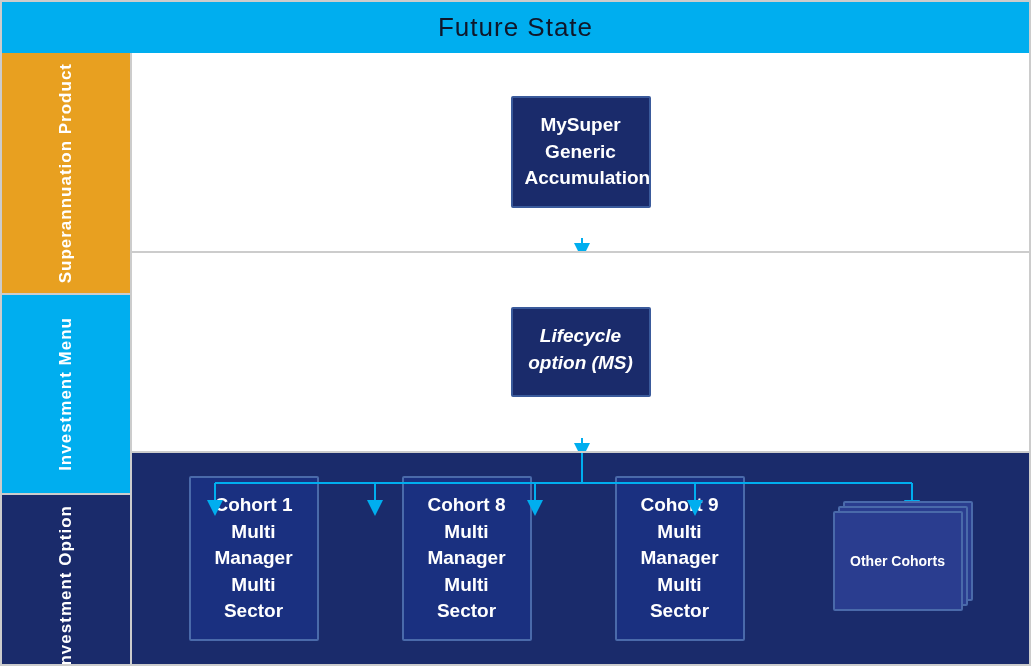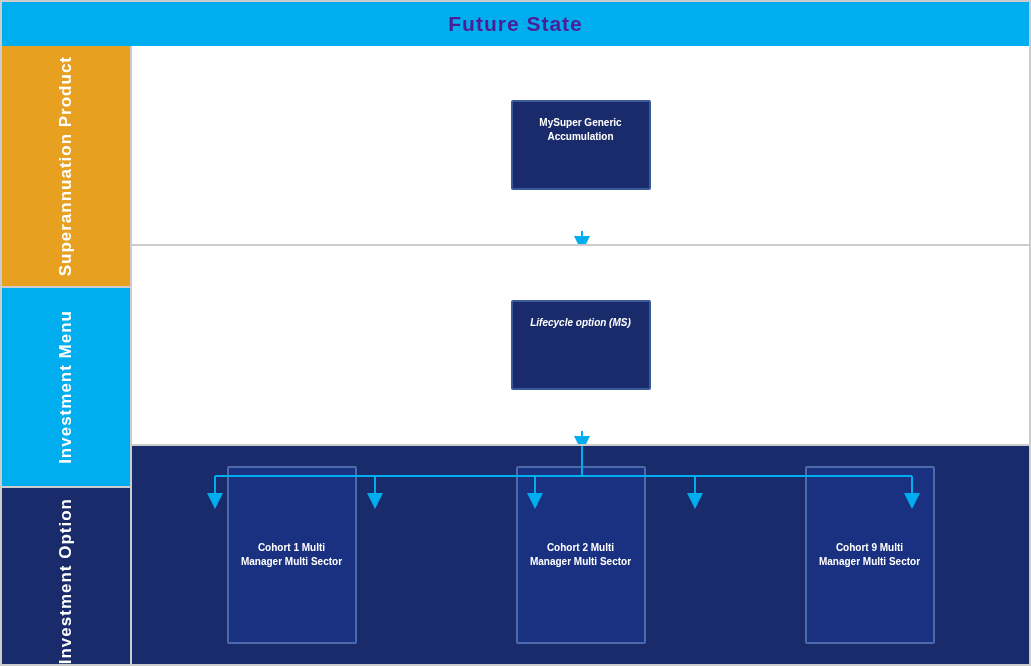--- a/index.html
+++ b/index.html
@@ -20,23 +20,23 @@
     }
 
     
     .header-row {
       background: #00AEEF;
       text-align: center;
       padding: 10px 0;
       flex: 0 0 auto;
     }
     .header-row h1 {
-      color: #4c1d95;
-      font-size: 21px;
-      font-weight: bold;
+      color: #0f172a;
+      font-size: 26px;
+      font-weight: normal;
       letter-spacing: 1px;
     }
 
     
     .content-area {
       display: flex;
       flex: 1;
       overflow: hidden;
     }
 
@@ -107,35 +107,36 @@
       border-bottom: 2px solid #ccc;
       background: #fff;
       position: relative;
       font-style: italic;
     }
 
     
     .row-invest-option {
       flex: 1;
       display: flex;
+      align-items: center;
       justify-content: space-around;
       background: #1A2B6B;
       padding: 20px 15px;
       position: relative;
     }
 
     
     .blue-box {
       background: #1A2B6B;
       color: #fff;
       border: 2px solid #3A5A9B;
       border-radius: 2px;
       text-align: center;
       padding: 14px 12px;
-      font-size: 10px;
+      font-size: 19px;
       font-weight: bold;
       line-height: 1.4;
     }
 
     .mysuper-box {
       width: 140px;
       min-height: 90px;
     }
 
     .lifecycle-box {
@@ -279,25 +280,32 @@
           <line x1="403" y1="30" x2="403" y2="55" stroke="#00AEEF" stroke-width="2" marker-end="url(#arrowhead3)"></line>
           <line x1="563" y1="30" x2="563" y2="55" stroke="#00AEEF" stroke-width="2" marker-end="url(#arrowhead3)"></line>
           <line x1="780" y1="30" x2="780" y2="55" stroke="#00AEEF" stroke-width="2" marker-end="url(#arrowhead3)"></line>
         </svg>
 
         <div class="blue-box cohort-box">
           <span>Cohort 1 Multi Manager Multi Sector</span>
         </div>
 
         <div class="blue-box cohort-box">
-          <span>Cohort 2 Multi Manager Multi Sector</span>
+          <span>Cohort 8 Multi Manager Multi Sector</span>
         </div>
 
         <div class="blue-box cohort-box">
           <span>Cohort 9 Multi Manager Multi Sector</span>
         </div>
 
 
+        <div class="stacked-cards">
+          <div class="stacked-card"></div>
+          <div class="stacked-card"></div>
+          <div class="stacked-card">
+            <span style="color:#fff;font-weight:bold;font-size:14px;text-align:center;">Other Cohorts</span>
+          </div>
+        </div>
 
       </div>
     </div>
   </div>
 </div>
 
 </body></html>

